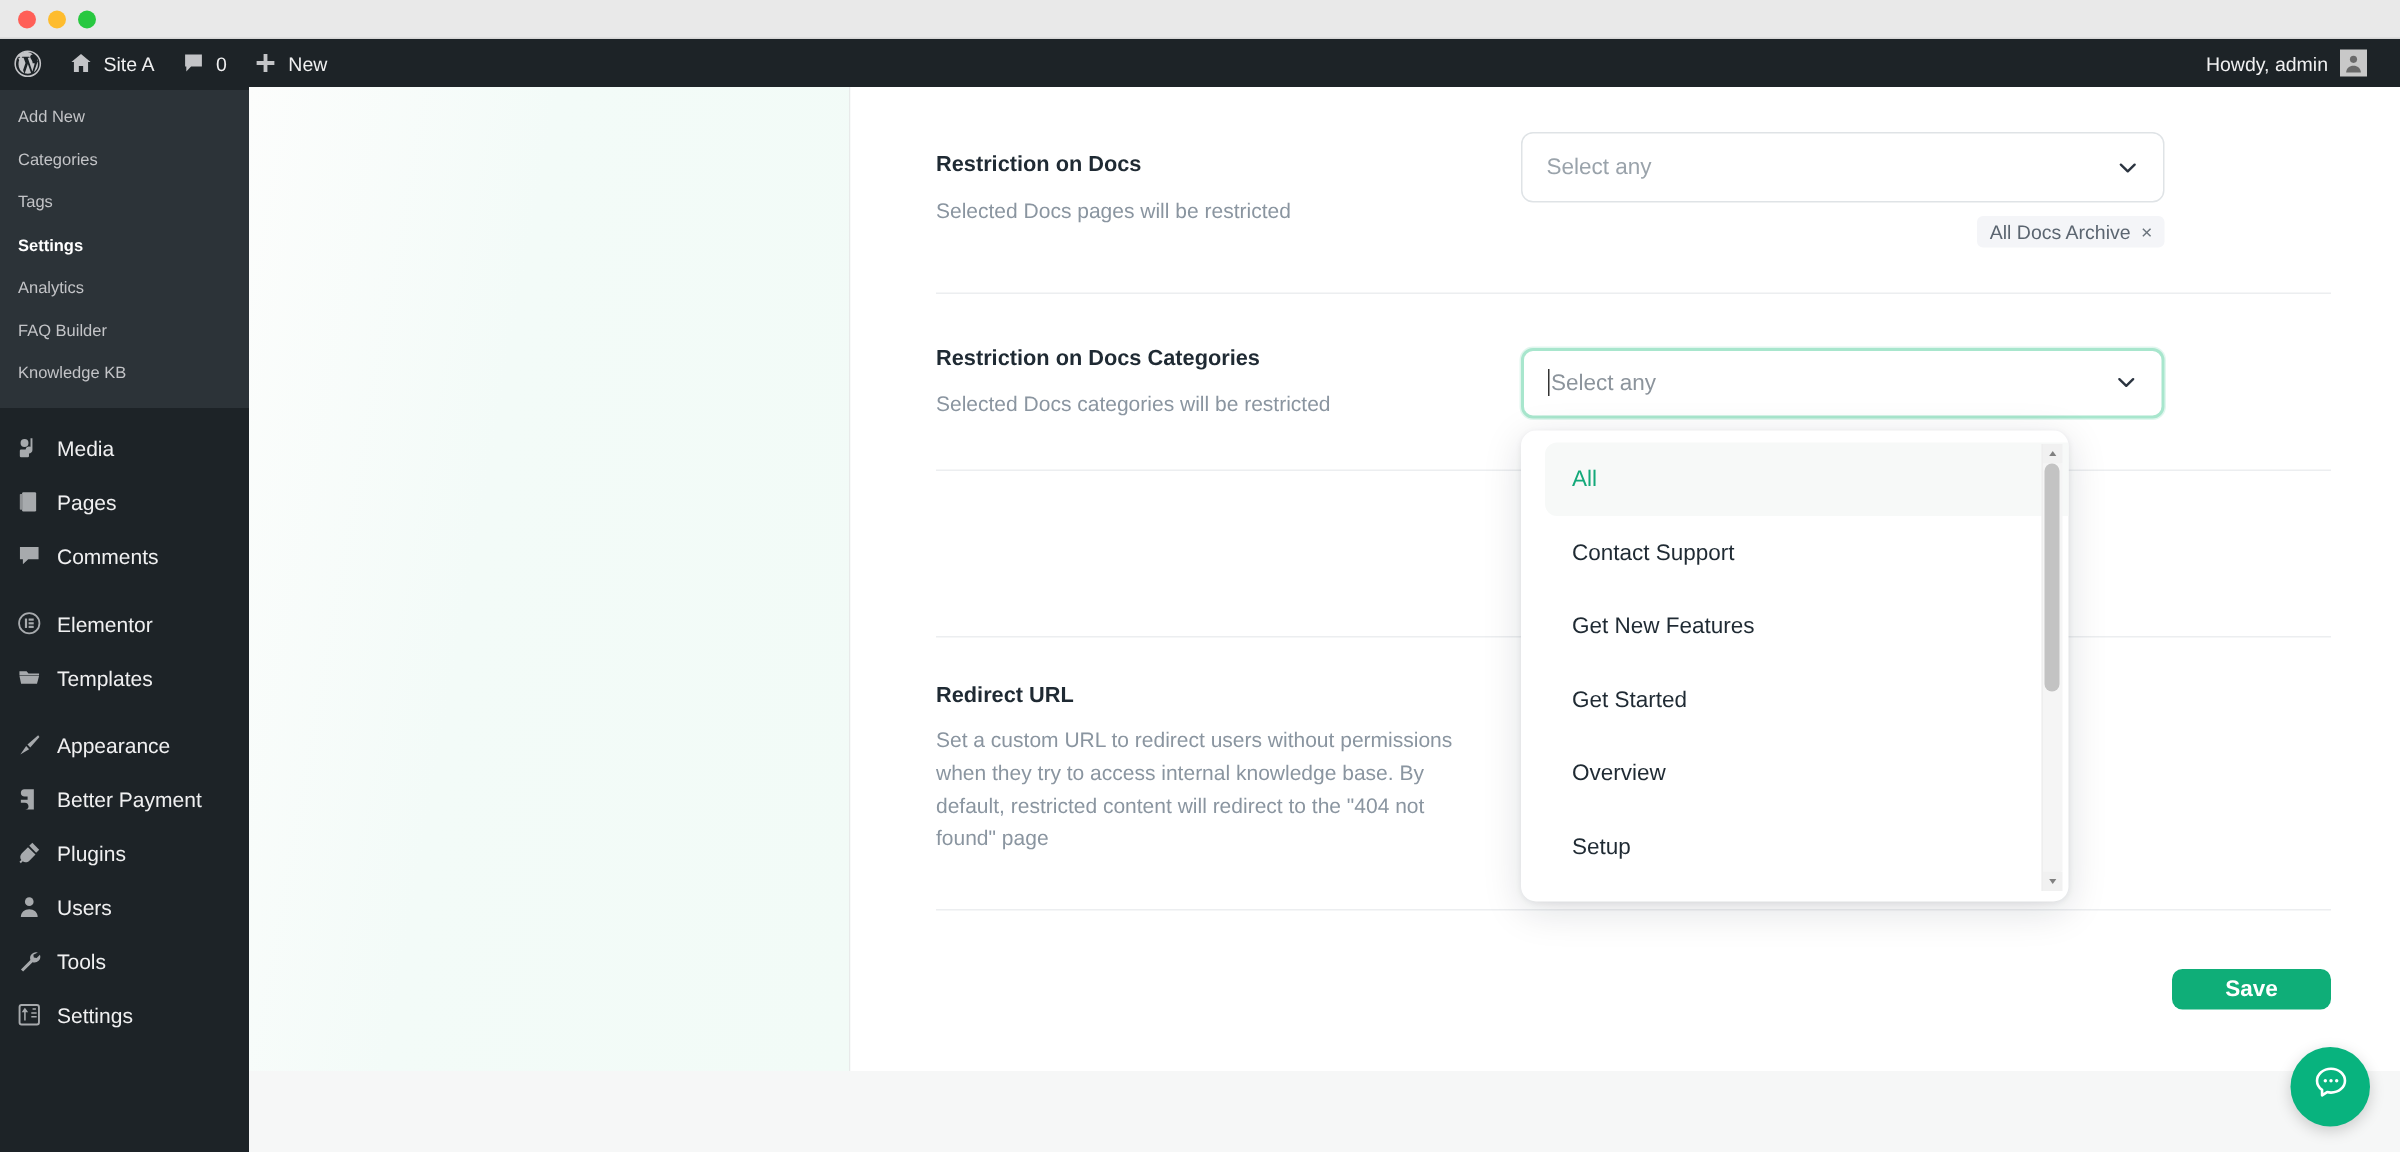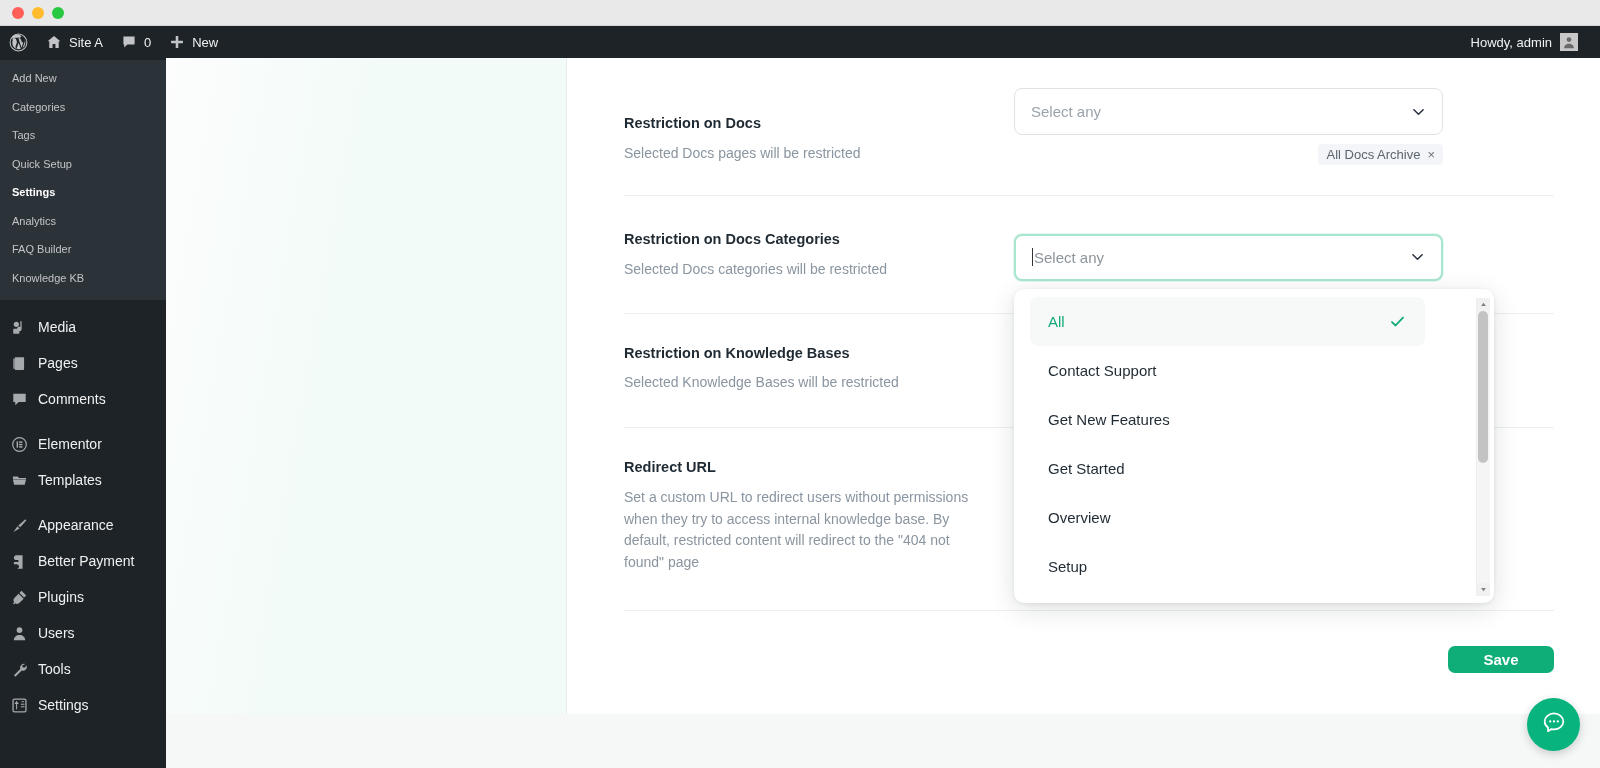--- a/index.html
+++ b/index.html
@@ -103,21 +103,21 @@
   .card-left {
     width: 401px; flex: 0 0 401px;
     background: linear-gradient(100deg, #fcfdfc 0%, #f3fbf8 40%, #f2fbf7 100%);
     border-right: 1px solid #e8eaea;
   }
   .card-right { flex: 1; position: relative; background: #fff; }
 
   
   .rows { padding: 0 46px 0 57px; }
   .row {
-    display: flex; align-items: flex-end;
+    display: flex; align-items: center;
     border-bottom: 1px solid #eceef0;
     position: relative;
     padding: 30px 0 30px 0;
   }
   .row:last-of-type { border-bottom: 1px solid #eceef0; }
   .row-labels { width: 390px; flex: 0 0 390px; padding-right: 20px; }
   .row-title {
     font-size: 14.5px; font-weight: bold; color: #1f2a33;
     margin-bottom: 10px; line-height: 1.3;
   }
@@ -162,21 +162,21 @@
     background: #f4f5f8; border-radius: 4px;
     padding: 3px 8px;
     font-size: 13px; color: #5b6570;
   }
   .chip .x { color: #6b747d; font-size: 13px; line-height: 1; }
 
   
   .dropdown {
     position: absolute;
     left: 0; top: 55px;
-    width: 480px; height: 314px;
+    width: 365px; height: 314px;
     background: #fff;
     border-radius: 10px;
     box-shadow: 0 6px 26px rgba(17,24,39,0.13), 0 1px 4px rgba(17,24,39,0.08);
     padding: 10px 0 0 16px;
     overflow: hidden;
     z-index: 40;
   }
   .dd-scrollarea {
     position: absolute; left: 0; top: 8px;
     width: 429px; height: 306px;
@@ -303,21 +303,20 @@
 </div>
 
 <div class="shell">
 
   <nav class="sidebar">
 
     <div class="submenu">
       <a class="sub-item">Add New</a>
       <a class="sub-item">Categories</a>
       <a class="sub-item">Tags</a>
-      <a class="sub-item">Quick Setup</a>
       <a class="sub-item active">Settings</a>
       <a class="sub-item">Analytics</a>
       <a class="sub-item">FAQ Builder</a>
       <a class="sub-item">Knowledge KB</a>
     </div>
 
     <div class="menu-sep"></div>
 
     <a class="menu-item">
       <span class="mi-ic">
@@ -527,24 +526,20 @@
                     <svg width="7" height="7" viewBox="0 0 10 10">
                         <path d="M5 7.6 1.6 2.8h6.8z" fill="#808080"></path>
                       </svg>
                   </div>
                 </div>
               </div>
             </div>
           </div>
 
           <div class="row" style="padding-top:30px;padding-bottom:33px;">
-            <div class="row-labels">
-              <div class="row-title">Restriction on Knowledge Bases</div>
-              <div class="row-desc">Selected Knowledge Bases will be restricted</div>
-            </div>
             <div class="row-control">
               <div class="select" style="visibility:hidden;">
                 <span class="ph">Select any</span>
               </div>
             </div>
           </div>
 
           <div class="row" style="padding-top:30px;padding-bottom:36px;">
             <div class="row-labels">
               <div class="row-title">Redirect URL</div>

